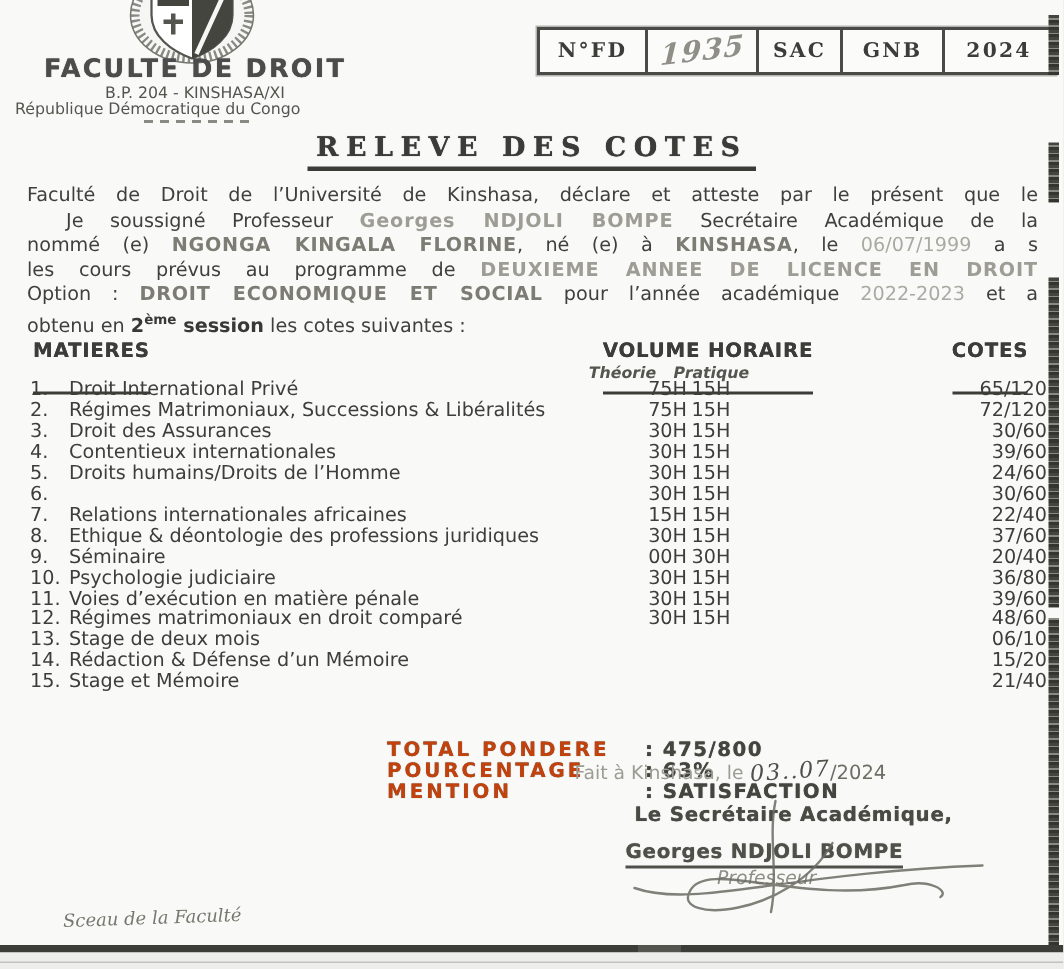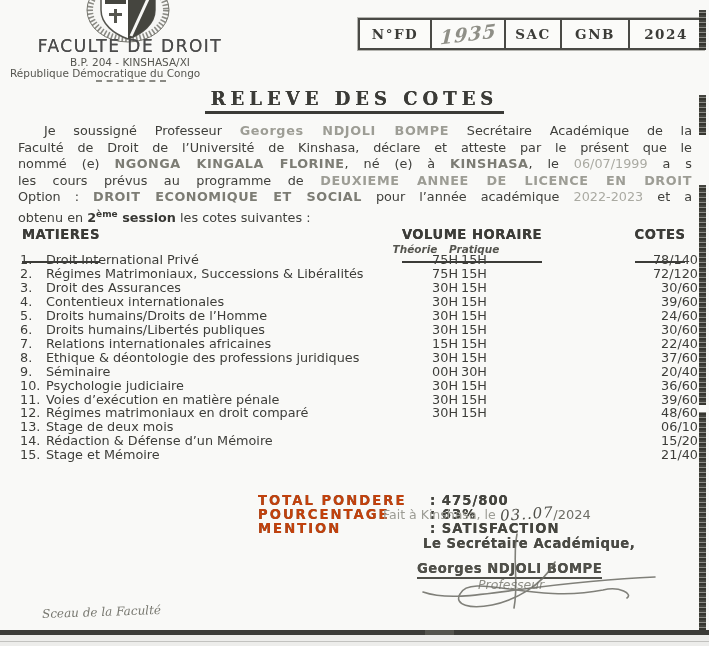--- a/index.html
+++ b/index.html
@@ -1,21 +1,21 @@
 <!DOCTYPE html>
 <html><head>
 <meta charset="utf-8">
 <style>
   html,body{margin:0;padding:0;background:#e9e9e7;}
   #page{position:relative;width:709px;height:646px;background:#f9f9f7;overflow:hidden;
         font-family:"DejaVu Sans",sans-serif;color:#3f3f3f;}
   
   #crest{position:absolute;left:84px;top:-16px;}
   .fac-name{position:absolute;left:10px;top:36px;width:240px;text-align:center;
-            font-weight:normal;font-size:17px;letter-spacing:1.5px;color:#4c4c4c;
+            font-weight:bold;font-size:17px;letter-spacing:1.5px;color:#4c4c4c;
             text-shadow:0 0 .5px #4c4c4c;}
   .fac-addr{position:absolute;left:10px;top:56px;width:240px;text-align:center;
             font-size:10.5px;color:#55554f;}
   .fac-country{position:absolute;left:10px;top:67px;width:240px;text-align:left;
             font-size:10.5px;color:#55554f;}
   .fac-dash{position:absolute;left:96px;top:80px;width:70px;border-bottom:2px dashed #8a8a84;}
   
   #refbox{position:absolute;left:358px;top:18px;width:342px;height:28px;
           border:2px solid #4a4a46;display:flex;align-items:stretch;background:#fbfbf9;
           box-shadow:0 0 0 1px #b5b5b0;}
@@ -121,22 +121,22 @@
     <div class="cell" style="width:54px">SAC</div>
     <div class="cell" style="width:66px">GNB</div>
     <div class="cell" style="flex:1">2024</div>
   </div>
 
   <div id="title-wrap">
     <span id="title">RELEVE  DES  COTES</span>
   </div>
 
   <div id="intro">
+      <div class="intro-line"><span class="seg-plain">Faculté de Droit de l’Université de Kinshasa, déclare et atteste par le présent que le</span></div>
       <div class="intro-line first"><span class="seg-plain">Je soussigné Professeur </span><span class="seg-stamp-bold">Georges NDJOLI BOMPE</span><span class="seg-plain"> Secrétaire Académique de la</span></div>
-      <div class="intro-line"><span class="seg-plain">Faculté de Droit de l’Université de Kinshasa, déclare et atteste par le présent que le</span></div>
       <div class="intro-line"><span class="seg-plain">nommé (e) </span><span class="seg-stamp-bold2">NGONGA KINGALA FLORINE</span><span class="seg-plain">, né (e) à </span><span class="seg-stamp-bold2">KINSHASA</span><span class="seg-plain">, le </span><span class="seg-stamp">06/07/1999</span><span class="seg-plain"> a s</span></div>
       <div class="intro-line"><span class="seg-plain">les cours prévus au programme de </span><span class="seg-stamp-bold">DEUXIEME ANNEE DE LICENCE EN DROIT</span></div>
       <div class="intro-line"><span class="seg-plain">Option : </span><span class="seg-stamp-bold2">DROIT ECONOMIQUE ET SOCIAL</span><span class="seg-plain"> pour l’année académique </span><span class="seg-stamp">2022-2023</span><span class="seg-plain"> et a</span></div>
       <div class="intro-line last"><span class="seg-plain">obtenu en </span><span class="seg-bold">2</span><span class="seg-bold-sup">ème</span><span class="seg-bold"> session</span><span class="seg-plain"> les cotes suivantes :</span></div>
     </div>
 
   <div class="colhead" id="h-mat">
     <span class="ul">MATIERES</span>
   </div>
   <div class="colhead" id="h-vol">
@@ -149,21 +149,21 @@
     <span>Théorie</span>
     <span>Pratique</span>
   </div>
 
   <div id="rows">
       <div class="trow" style="top: 252px;">
         <span class="num">1.</span>
         <span class="name">Droit International Privé</span>
         <span class="th">75H</span>
         <span class="pr">15H</span>
-        <span class="ct">78/140</span>
+        <span class="ct">65/120</span>
       </div>
       <div class="trow" style="top: 265.95px;">
         <span class="num">2.</span>
         <span class="name">Régimes Matrimoniaux, Successions &amp; Libéralités</span>
         <span class="th">75H</span>
         <span class="pr">15H</span>
         <span class="ct">72/120</span>
       </div>
       <div class="trow" style="top: 279.9px;">
         <span class="num">3.</span>
@@ -181,21 +181,20 @@
       </div>
       <div class="trow" style="top: 307.8px;">
         <span class="num">5.</span>
         <span class="name">Droits humains/Droits de l’Homme</span>
         <span class="th">30H</span>
         <span class="pr">15H</span>
         <span class="ct">24/60</span>
       </div>
       <div class="trow" style="top: 321.75px;">
         <span class="num">6.</span>
-        <span class="name">Droits humains/Libertés publiques</span>
         <span class="th">30H</span>
         <span class="pr">15H</span>
         <span class="ct">30/60</span>
       </div>
       <div class="trow" style="top: 335.7px;">
         <span class="num">7.</span>
         <span class="name">Relations internationales africaines</span>
         <span class="th">15H</span>
         <span class="pr">15H</span>
         <span class="ct">22/40</span>
@@ -212,21 +211,21 @@
         <span class="name">Séminaire</span>
         <span class="th">00H</span>
         <span class="pr">30H</span>
         <span class="ct">20/40</span>
       </div>
       <div class="trow" style="top: 377.55px;">
         <span class="num">10.</span>
         <span class="name">Psychologie judiciaire</span>
         <span class="th">30H</span>
         <span class="pr">15H</span>
-        <span class="ct">36/60</span>
+        <span class="ct">36/80</span>
       </div>
       <div class="trow" style="top: 391.5px;">
         <span class="num">11.</span>
         <span class="name">Voies d’exécution en matière pénale</span>
         <span class="th">30H</span>
         <span class="pr">15H</span>
         <span class="ct">39/60</span>
       </div>
       <div class="trow" style="top: 405.45px;">
         <span class="num">12.</span>

